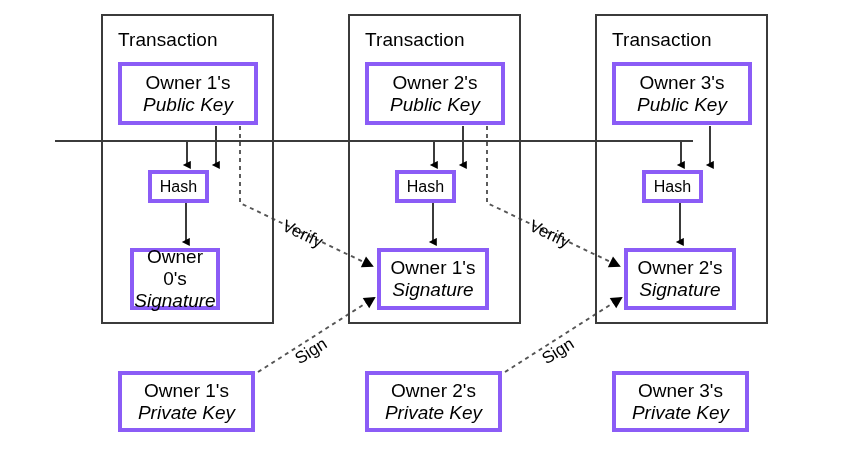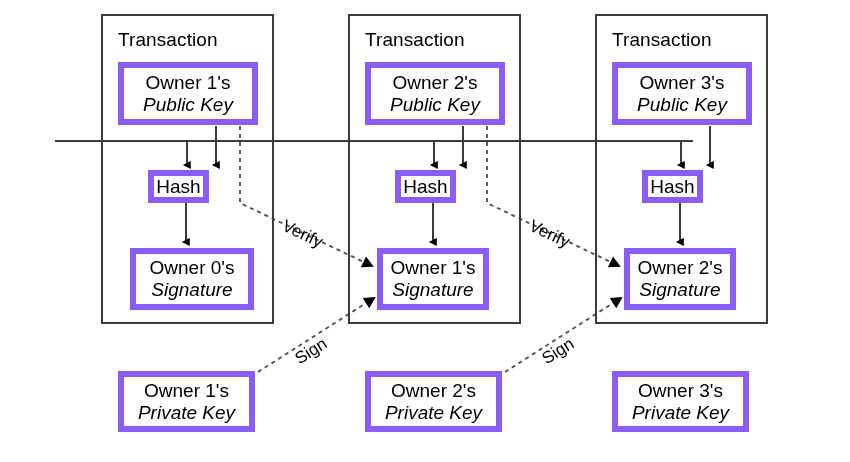--- a/index.html
+++ b/index.html
@@ -36,34 +36,34 @@
     position: absolute;
     font-size: 19px;
     line-height: 19px;
     letter-spacing: 0.1px;
     white-space: nowrap;
     color: #000;
   }
   .node {
     position: absolute;
     box-sizing: border-box;
-    border: 6px solid #8b5cf6;
+    border: 4px solid #8b5cf6;
     background: #ffffff;
     display: flex;
     align-items: center;
     justify-content: center;
     text-align: center;
     font-size: 19px;
     line-height: 22px;
     color: #000;
   }
   .node span { display: block; }
   .node .l2 { display: block; font-style: italic; }
   .hash-node {
-    font-size: 19px;
+    font-size: 16px;
     line-height: 20px;
     align-items: center;
   }
   .edge-label {
     position: absolute;
     font-size: 17px;
     line-height: 17px;
     white-space: nowrap;
     color: #000;
     transform-origin: left top;
@@ -130,21 +130,21 @@
     <div>
       <span>Owner 1's</span>
       <span class="l2">Public Key</span>
     </div>
   </div>
 
   <div class="node hash-node" style="left:148px; top:170px; width:61px; height:33px;">
     <span>Hash</span>
   </div>
 
-  <div class="node" style="left:130px; top:248px; width:124px; height:62px;">
+  <div class="node" style="left:130px; top:248px; width:90px; height:62px;">
     <div>
       <span>Owner 0's</span>
       <span class="l2">Signature</span>
     </div>
   </div>
 
   <div class="tx-block" style="left:348px; top:14px; width:173px; height:310px;"></div>
   <div class="tx-title" style="left:365px; top:30px;">Transaction</div>
 
   <div class="node" style="left:365px; top:62px; width:140px; height:63px;">

